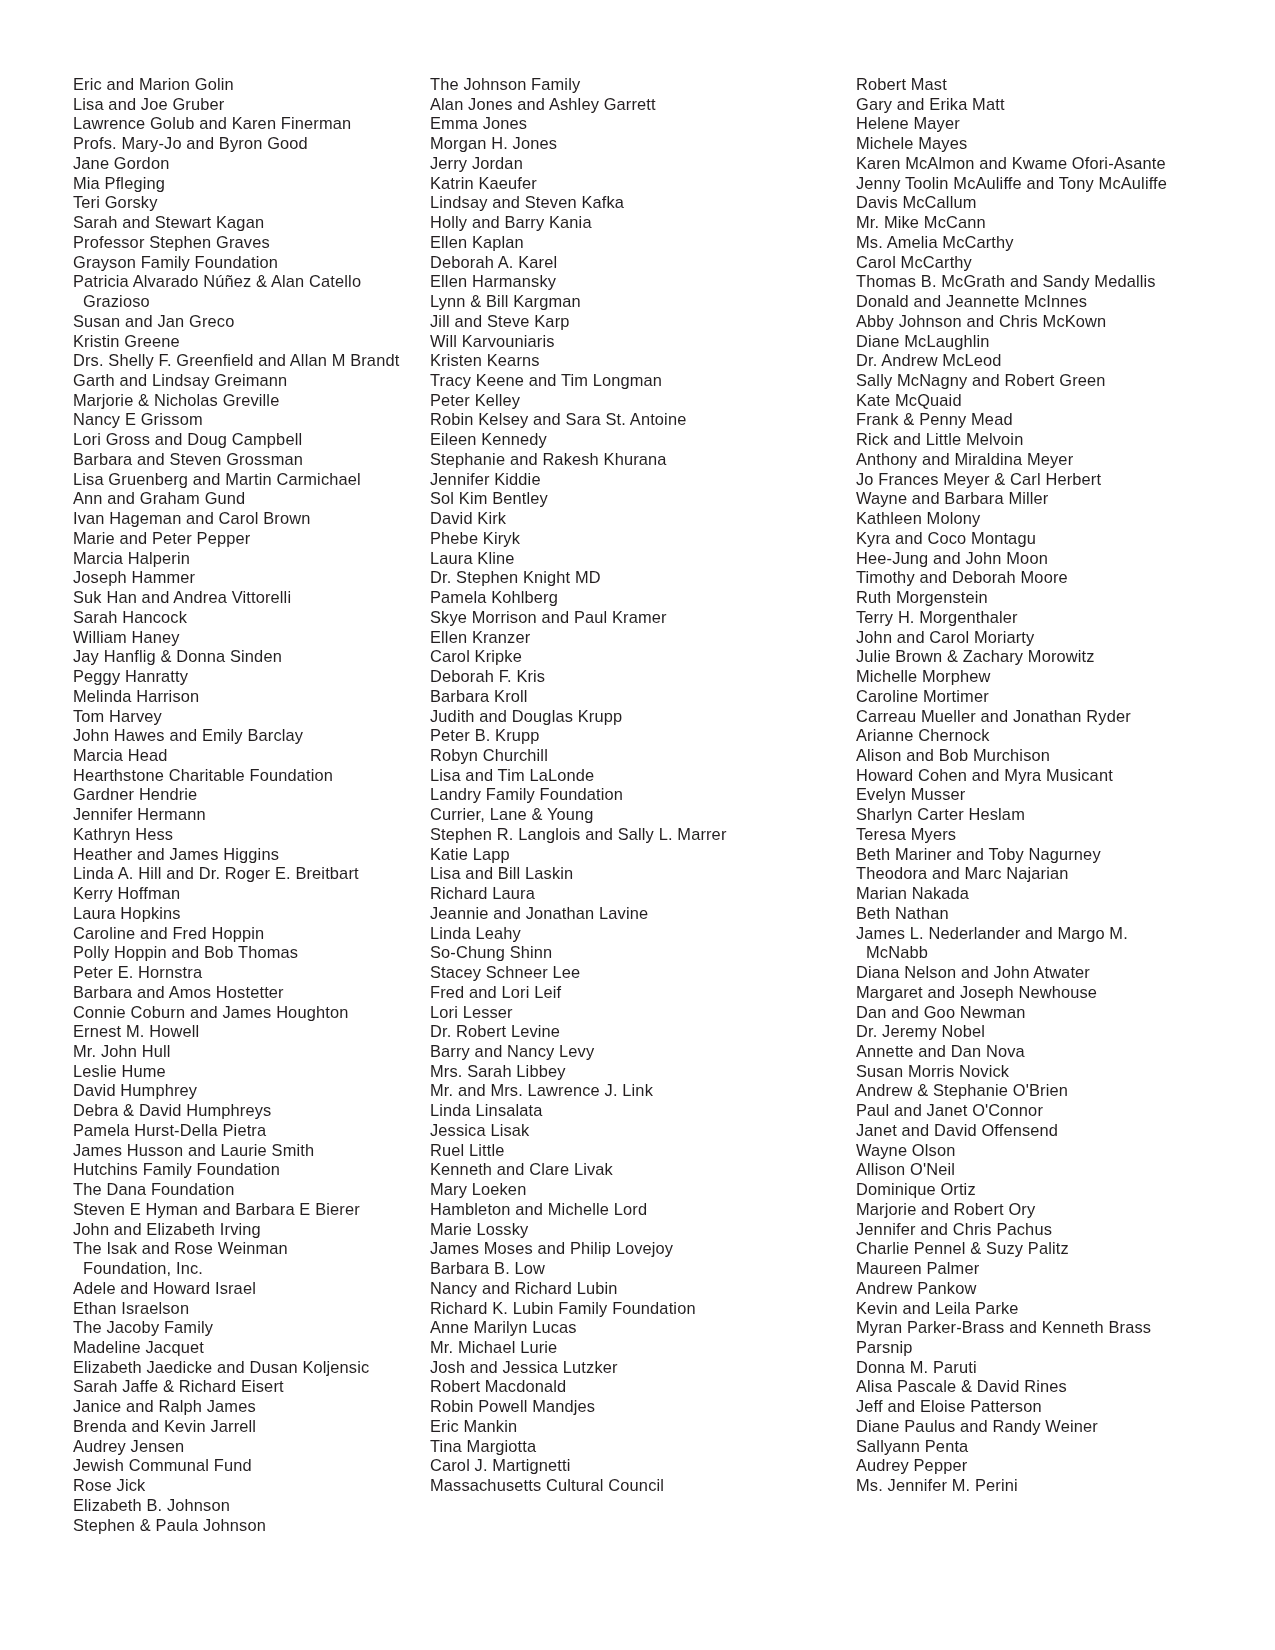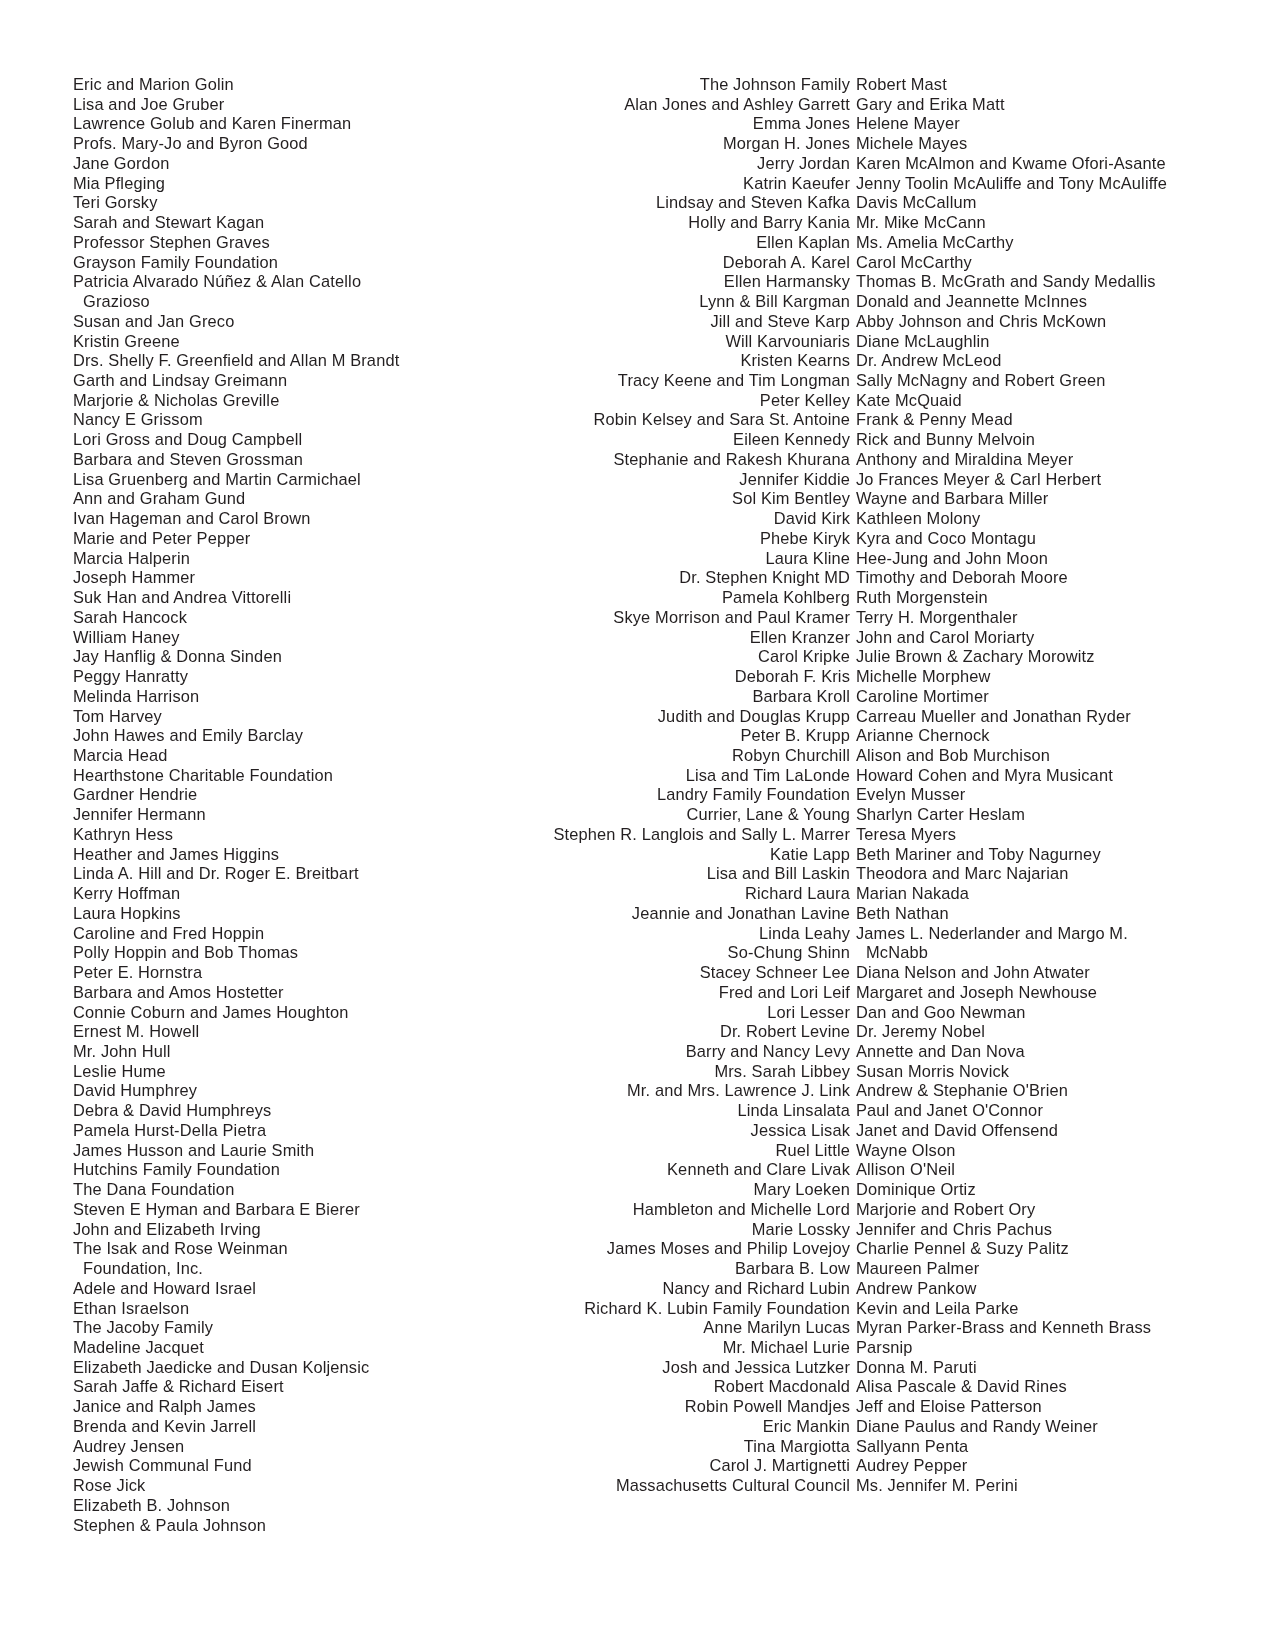--- a/index.html
+++ b/index.html
@@ -23,21 +23,21 @@
     }
     .col {
       position: absolute;
       top: 75px;
       width: 380px;
       margin: 0;
       padding: 0;
       list-style: none;
     }
     .col-1 { left: 73px; }
-    .col-2 { left: 470px; text-align: right; }
+    .col-2 { left: 430px; }
     .col-3 { left: 856px; }
     .col li {
       font-size: 16.4px;
       line-height: 19.73px;
       letter-spacing: 0.15px;
       white-space: nowrap;
     }
     .col li .cont {
       display: block;
       padding-left: 10px;
@@ -207,21 +207,21 @@
       <li><span>Ms. Amelia McCarthy</span></li>
       <li><span>Carol McCarthy</span></li>
       <li><span>Thomas B. McGrath and Sandy Medallis</span></li>
       <li><span>Donald and Jeannette McInnes</span></li>
       <li><span>Abby Johnson and Chris McKown</span></li>
       <li><span>Diane McLaughlin</span></li>
       <li><span>Dr. Andrew McLeod</span></li>
       <li><span>Sally McNagny and Robert Green</span></li>
       <li><span>Kate McQuaid</span></li>
       <li><span>Frank &amp; Penny Mead</span></li>
-      <li><span>Rick and Bunny Melvoin</span></li>
+      <li><span>Rick and Little Melvoin</span></li>
       <li><span>Anthony and Miraldina Meyer</span></li>
       <li><span>Jo Frances Meyer &amp; Carl Herbert</span></li>
       <li><span>Wayne and Barbara Miller</span></li>
       <li><span>Kathleen Molony</span></li>
       <li><span>Kyra and Coco Montagu</span></li>
       <li><span>Hee-Jung and John Moon</span></li>
       <li><span>Timothy and Deborah Moore</span></li>
       <li><span>Ruth Morgenstein</span></li>
       <li><span>Terry H. Morgenthaler</span></li>
       <li><span>John and Carol Moriarty</span></li>

